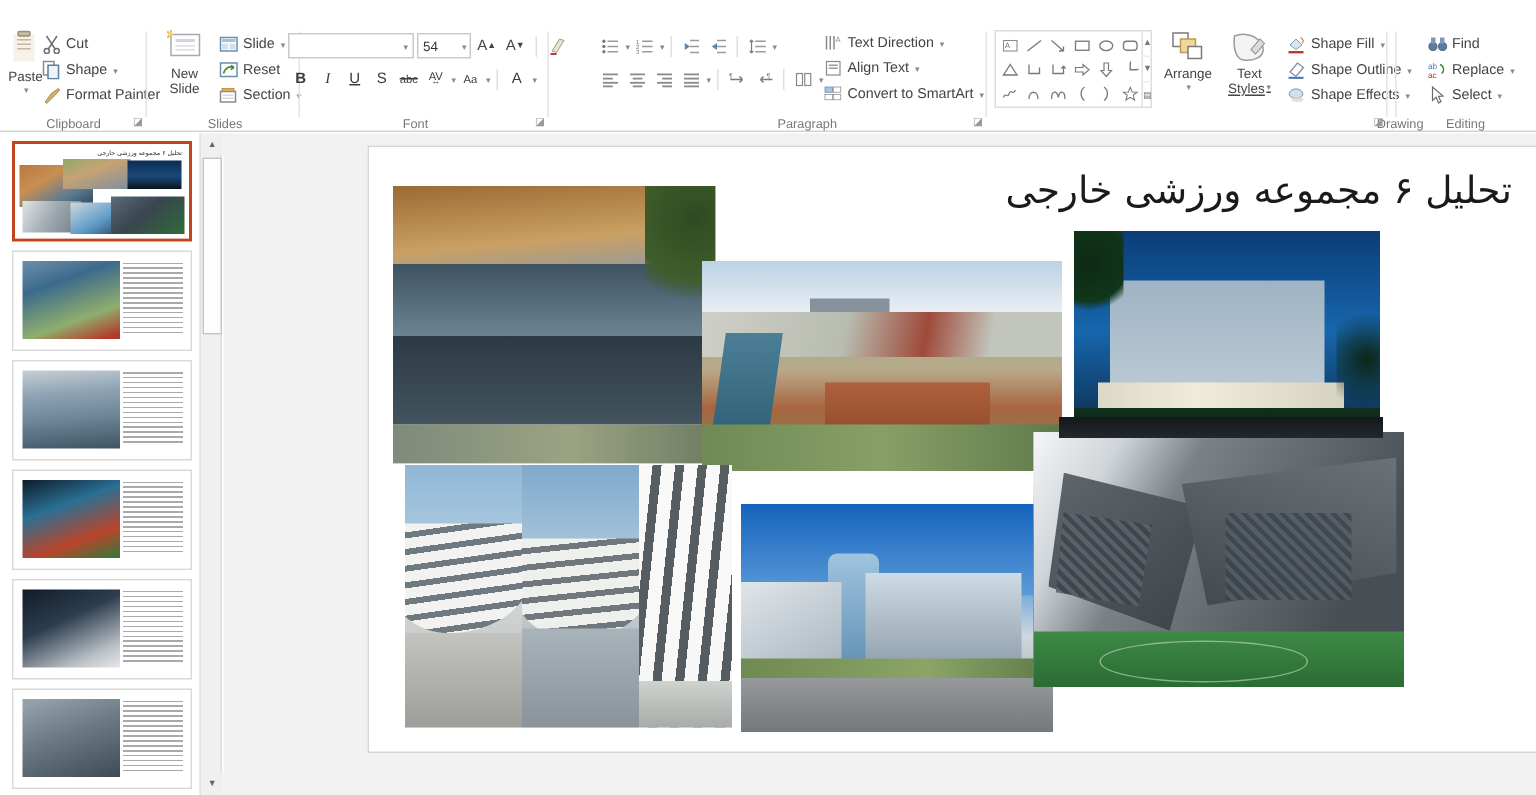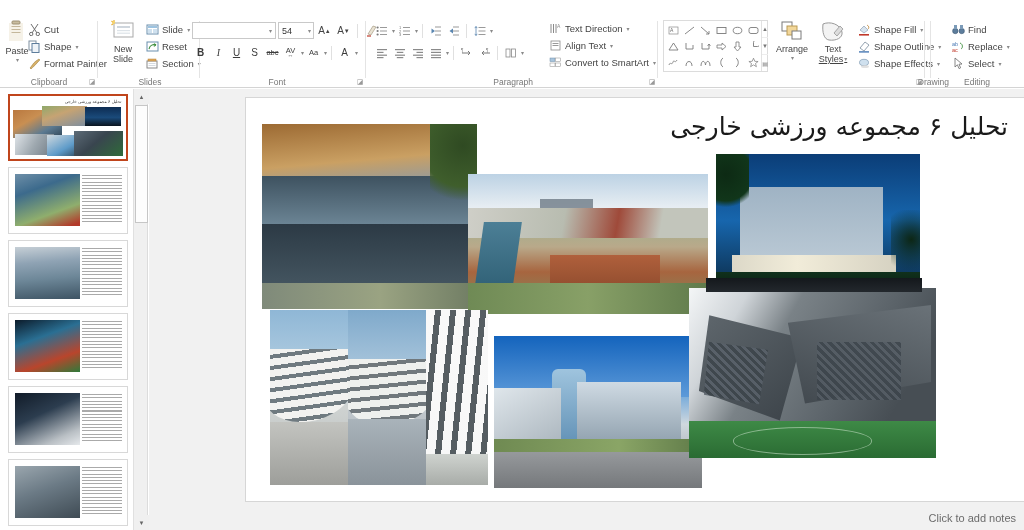--- a/index.html
+++ b/index.html
@@ -113,21 +113,21 @@
   .sqbtn sup { font-size: 6px; }
   .fontrow2 { position: absolute; left: 4px; top: 27px; display: flex; align-items: center; gap: 1px; }
   .fbtn {
     width: 17px; height: 17px; display: flex; align-items: center; justify-content: center;
     font-size: 10px; color: #3c3c3c;
   }
   .fbtn.sm { font-size: 7.5px; }
   .vsep { width: 1px; height: 14px; background: #e0e0e0; margin: 0 3px; }
 
   
-  #g-para { left: 369px; width: 168px; }
+  #g-para { left: 394px; width: 168px; }
   .prow { position: absolute; left: 4px; display: flex; align-items: center; gap: 1px; }
   .prow.r1 { top: 5px; }
   .prow.r2 { top: 27px; }
   .pbtn { width: 17px; height: 17px; display:flex; align-items:center; justify-content:center; }
   .pbtn svg { width: 12px; height: 12px; }
 
   
   #g-td { left: 544px; width: 114px; }
   .td-list { position: absolute; left: 3px; top: 3px; }
 
@@ -830,17 +830,14 @@
         <div style="position:absolute;left:0;bottom:0;right:0;height:22%;background:linear-gradient(180deg,#3e8a46,#2a6b33);"></div>
         <div style="position:absolute;left:18%;bottom:2%;width:56%;height:16%;border:1px solid #cfe6d0;border-radius:50%;opacity:.55;"></div>
       </div>
 
       <div class="ph" style="left:460px;top:180px;width:216px;height:14px;background:linear-gradient(180deg,#14181c,#23282d);"></div>
 
     </div>
 
   </div>
 
-  <div class="notes">
-    <span>Click to add notes</span>
-  </div>
 
 </div>
 
 </body></html>

